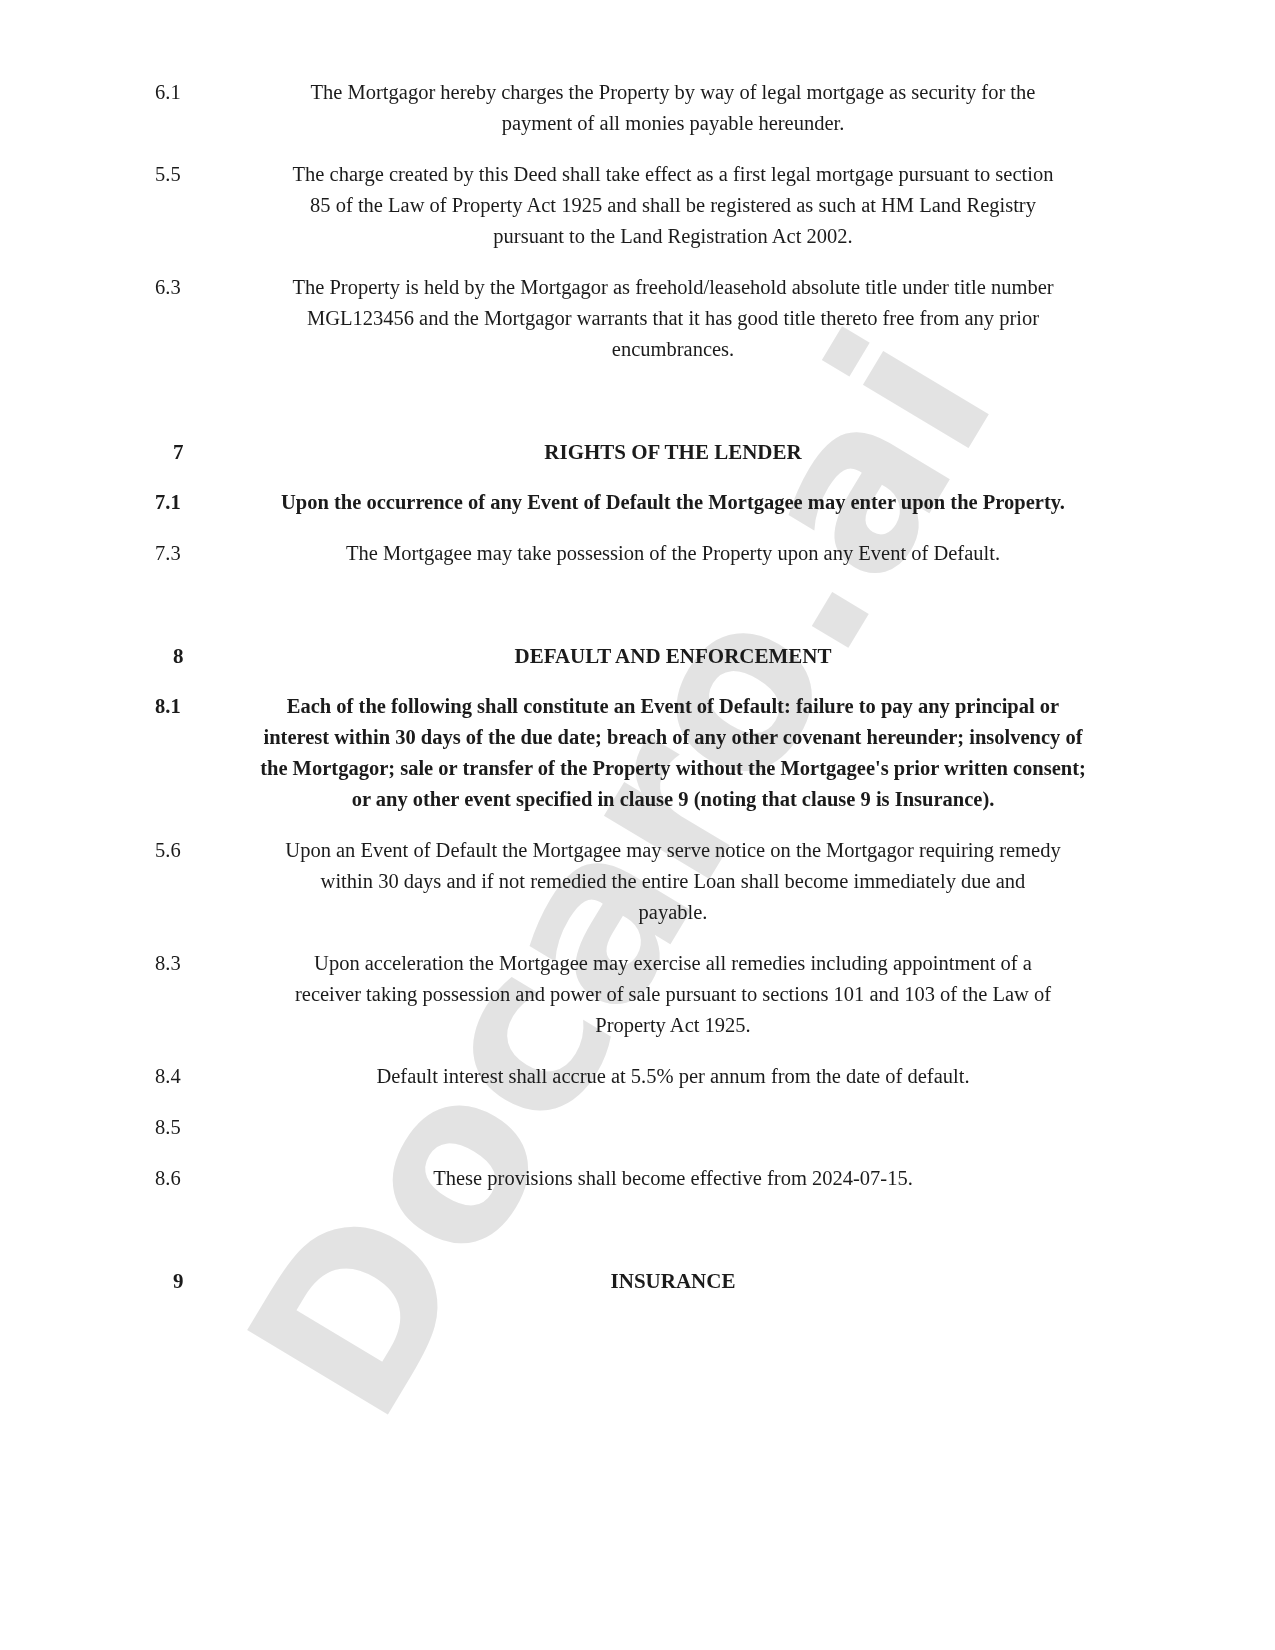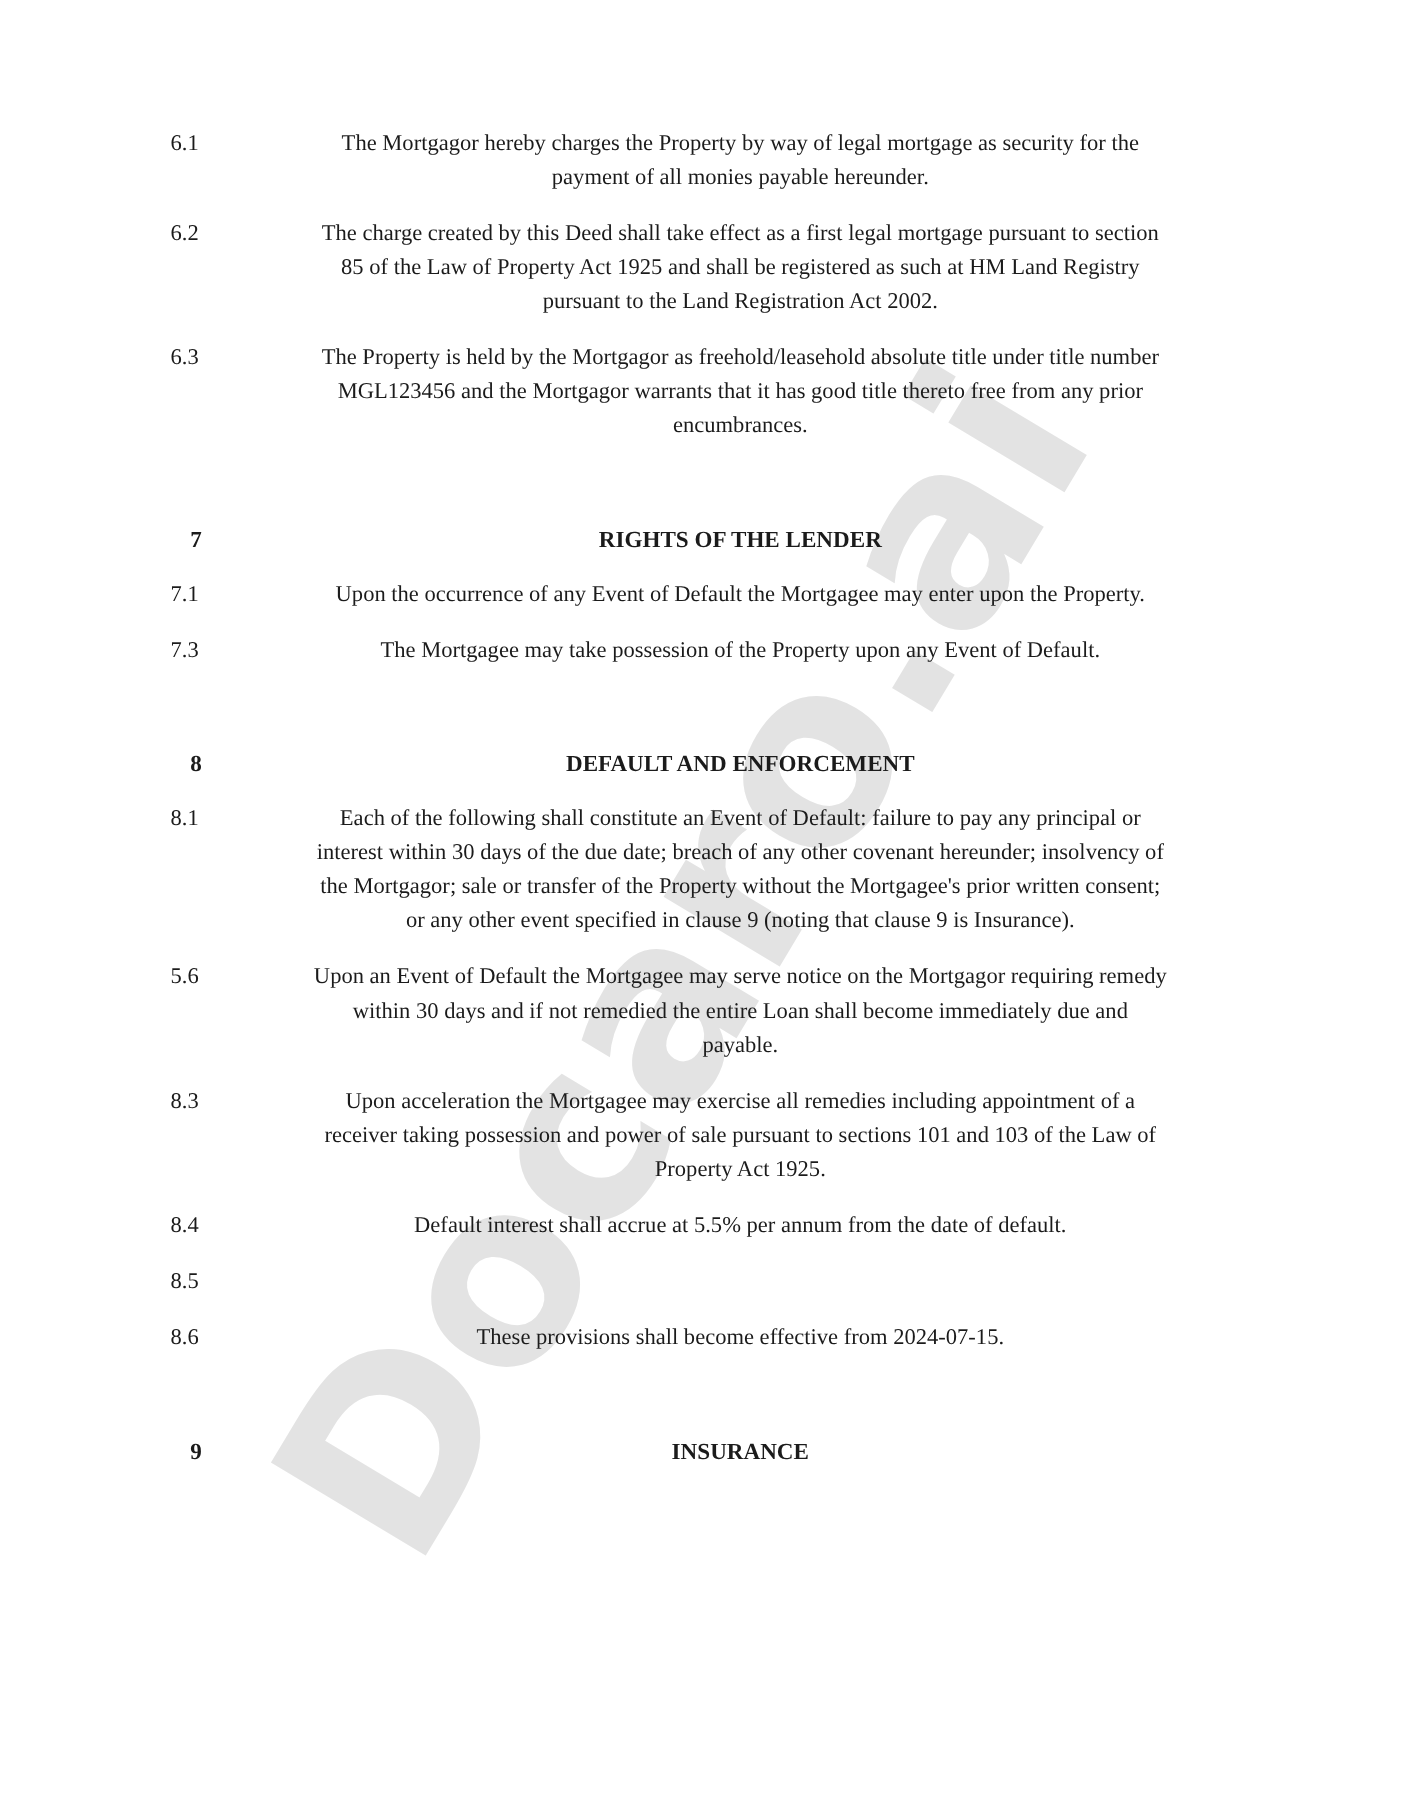--- a/index.html
+++ b/index.html
@@ -22,56 +22,56 @@
     font-size: 225px;
     letter-spacing: 0px;
     color: #e3e3e3;
     white-space: nowrap;
     z-index: 0;
     user-select: none;
   }
   .content {
     position: absolute;
     left: 0; top: 0; right: 0; bottom: 0;
-    padding-top: 115px;
+    padding-top: 77px;
     z-index: 1;
   }
   .block {
     display: flex;
     font-size: 20.5px;
     line-height: 31px;
   }
   .clause { margin-top: 20px; padding-left: 155px; }
   .clause .num { width: 53px; flex: none; }
   .heading {
     margin-top: 72px;
     padding-left: 173px;
     font-weight: bold;
     font-size: 21px;
   }
   .heading .num { width: 35px; flex: none; }
-  .heading + .clause { margin-top: 19px; }
+  .heading + .clause { margin-top: 19px; font-weight: bold; }
   .content > .block:first-child { margin-top: 0; }
   .body { white-space: pre-line; width: 930px; text-align: center; }
 </style>
 </head>
 <body>
 
 <div class="watermark">Docaro.ai</div>
 
 <div class="content">
 
   <div class="block clause">
     <div class="num">6.1</div>
     <div class="body">The Mortgagor hereby charges the Property by way of legal mortgage as security for the
 payment of all monies payable hereunder.</div>
   </div>
 
   <div class="block clause">
-    <div class="num">6.2</div>
+    <div class="num">5.5</div>
     <div class="body">The charge created by this Deed shall take effect as a first legal mortgage pursuant to section
 85 of the Law of Property Act 1925 and shall be registered as such at HM Land Registry
 pursuant to the Land Registration Act 2002.</div>
   </div>
 
   <div class="block clause">
     <div class="num">6.3</div>
     <div class="body">The Property is held by the Mortgagor as freehold/leasehold absolute title under title number
 MGL123456 and the Mortgagor warrants that it has good title thereto free from any prior
 encumbrances.</div>

